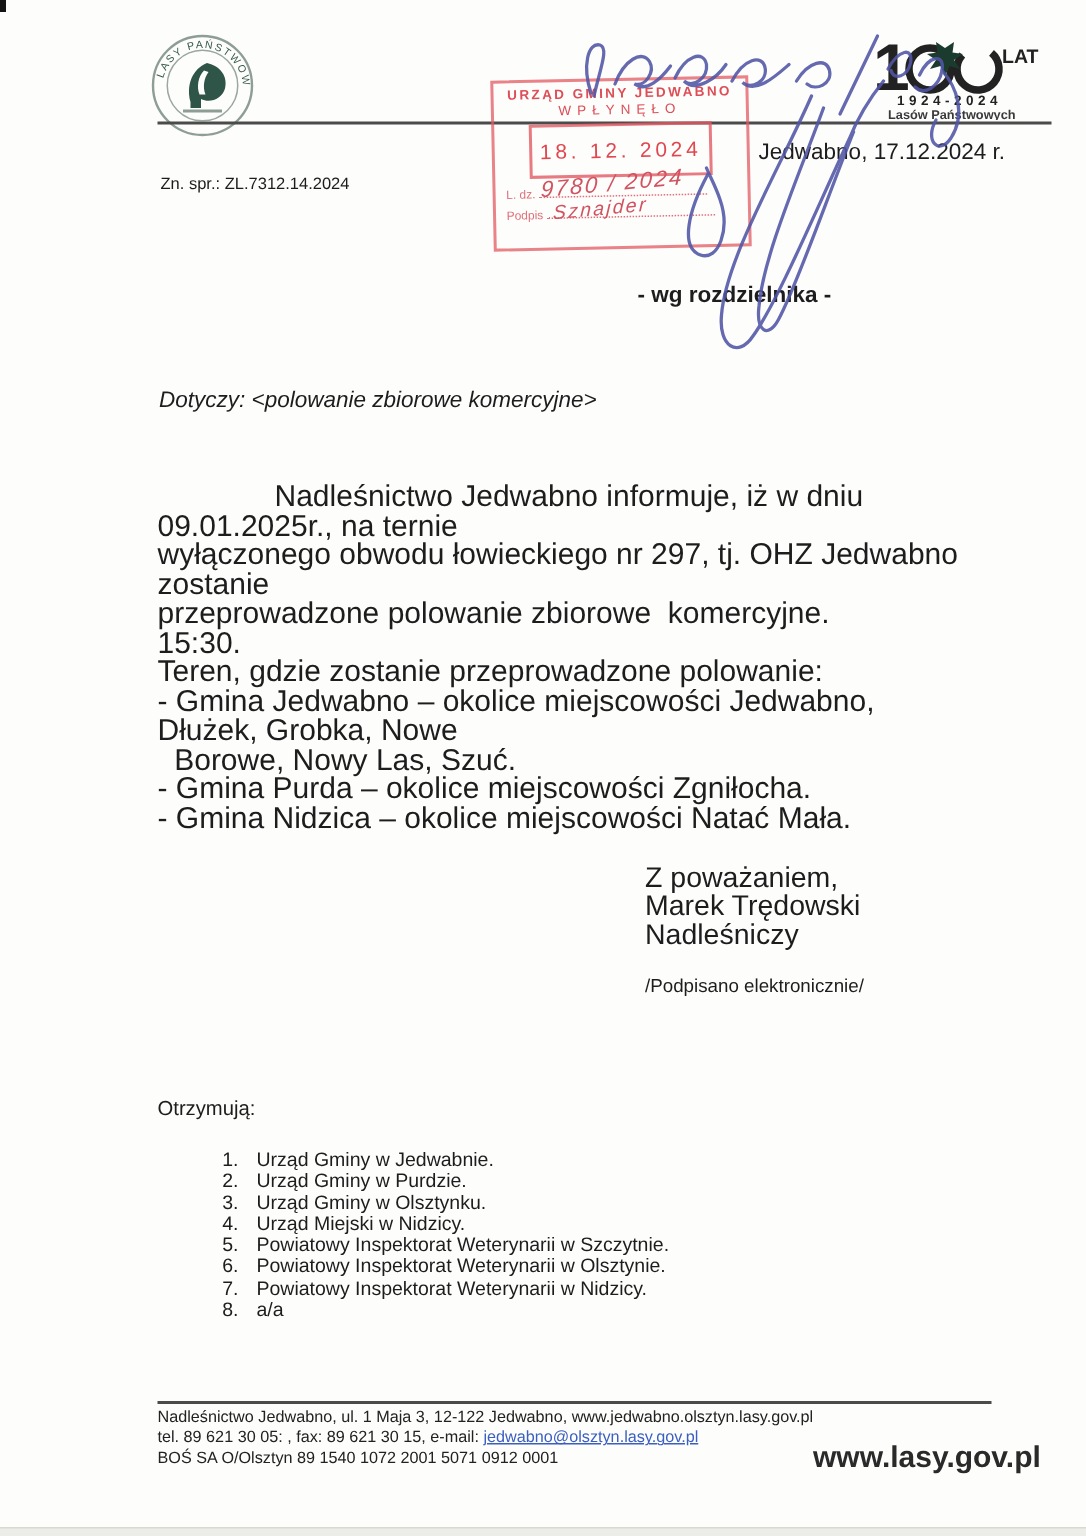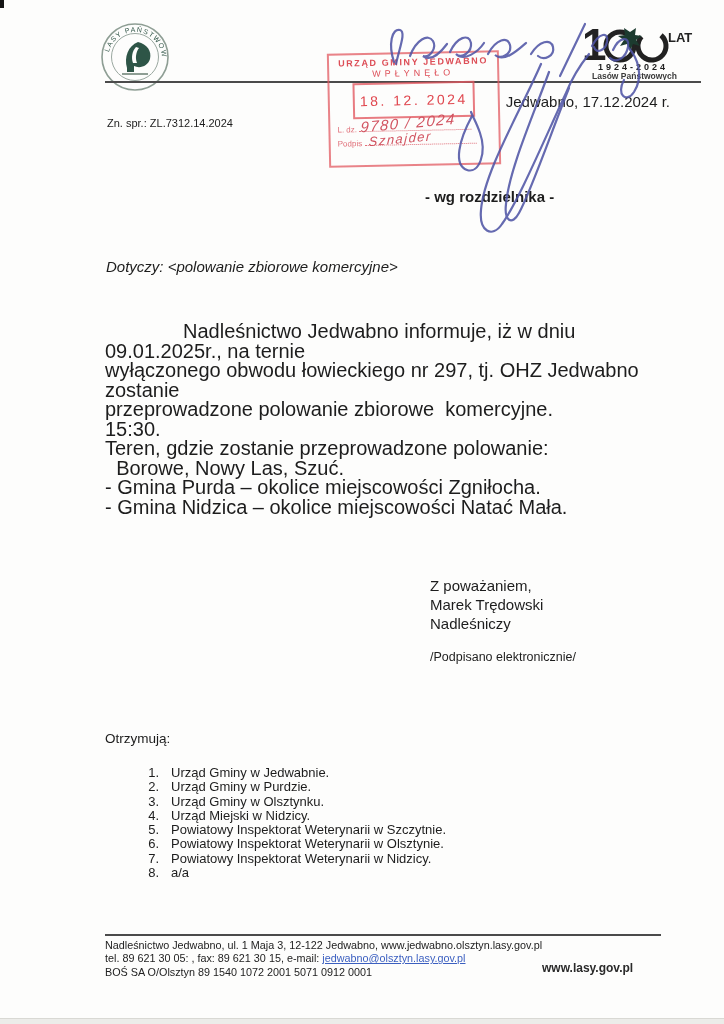--- a/index.html
+++ b/index.html
@@ -34,34 +34,34 @@
   .stamp-hand { position:absolute; font-size:15px; font-style:italic; letter-spacing:1.5px; color:#d15360; transform:rotate(-4deg) skewX(-8deg); white-space:nowrap; }
   .hand-ldz { left:30px; top:-7px; }
   .hand-sig { left:38px; top:-4px; font-size:13px; }
 
   
   .body-block { left:105px; top:322px; width:545px; font-size:20px; line-height:19.5px; }
   .body-line { white-space:pre-wrap; }
   .body-line.indent { text-indent:78px; }
 
   
-  .sig-block { left:430px; top:576px; font-size:15px; line-height:19px; }
+  .sig-block { left:430px; top:576px; font-size:19px; line-height:19px; }
   .esign { left:430px; top:650px; font-size:12.5px; }
 
   
   .recipients { left:105px; top:731px; font-size:13px; }
   .recipients-heading { font-size:13.5px; margin-bottom:20px; }
   .recipient-row { display:flex; line-height:14.3px; }
   .recipient-num { width:24px; margin-left:30px; text-align:right; padding-right:12px; box-sizing:content-box; }
 
   
   .footer-rule { left:105px; top:934px; width:556px; height:2px; background:#4b4b4b; }
   .footer-text { left:105px; top:939px; width:460px; font-size:10.8px; line-height:13.4px; color:#222; }
   .footer-email { color:#3b5fc0; text-decoration:underline; }
-  .footer-site { left:542px; top:961px; font-size:12px; font-weight:bold; color:#2a2a2a; }
+  .footer-site { left:542px; top:961px; font-size:20px; font-weight:bold; color:#2a2a2a; }
 
   
   .corner-mark { left:0; top:0; width:4px; height:8px; background:#141414; }
   .bottom-band { left:0; bottom:0; width:724px; height:5px; background:#ececе9; background:#ecece9; border-top:1px solid #d9d9d4; }
 
   .pen-overlay, .logo-svg, .anniv-svg { position:absolute; }
   .pen-overlay { left:0; top:0; z-index:5; pointer-events:none; }
   .logo-svg { left:100px; top:22px; }
   .anniv-svg { left:572px; top:14px; }
 </style>
@@ -117,20 +117,21 @@
   <div class="abs ref-no">Zn. spr.: ZL.7312.14.2024</div>
   <div class="abs distribution">- wg rozdzielnika -</div>
   <div class="abs subject">Dotyczy: &lt;polowanie zbiorowe komercyjne&gt;</div>
 
   <div class="abs body-block">
     <div class="body-line indent">Nadleśnictwo Jedwabno informuje, iż w dniu 09.01.2025r., na ternie</div>
     <div class="body-line">wyłączonego obwodu łowieckiego nr 297, tj. OHZ Jedwabno zostanie</div>
     <div class="body-line">przeprowadzone polowanie zbiorowe  komercyjne.</div>
     <div class="body-line">15:30.</div>
     <div class="body-line">Teren, gdzie zostanie przeprowadzone polowanie:</div>
+    <div class="body-line">- Gmina Jedwabno – okolice miejscowości Jedwabno, Dłużek, Grobka, Nowe</div>
     <div class="body-line">  Borowe, Nowy Las, Szuć.</div>
     <div class="body-line">- Gmina Purda – okolice miejscowości Zgniłocha.</div>
     <div class="body-line">- Gmina Nidzica – okolice miejscowości Natać Mała.</div>
   </div>
 
   <div class="abs sig-block">
     <div>Z poważaniem,</div>
     <div>Marek Trędowski</div>
     <div>Nadleśniczy</div>
   </div>

